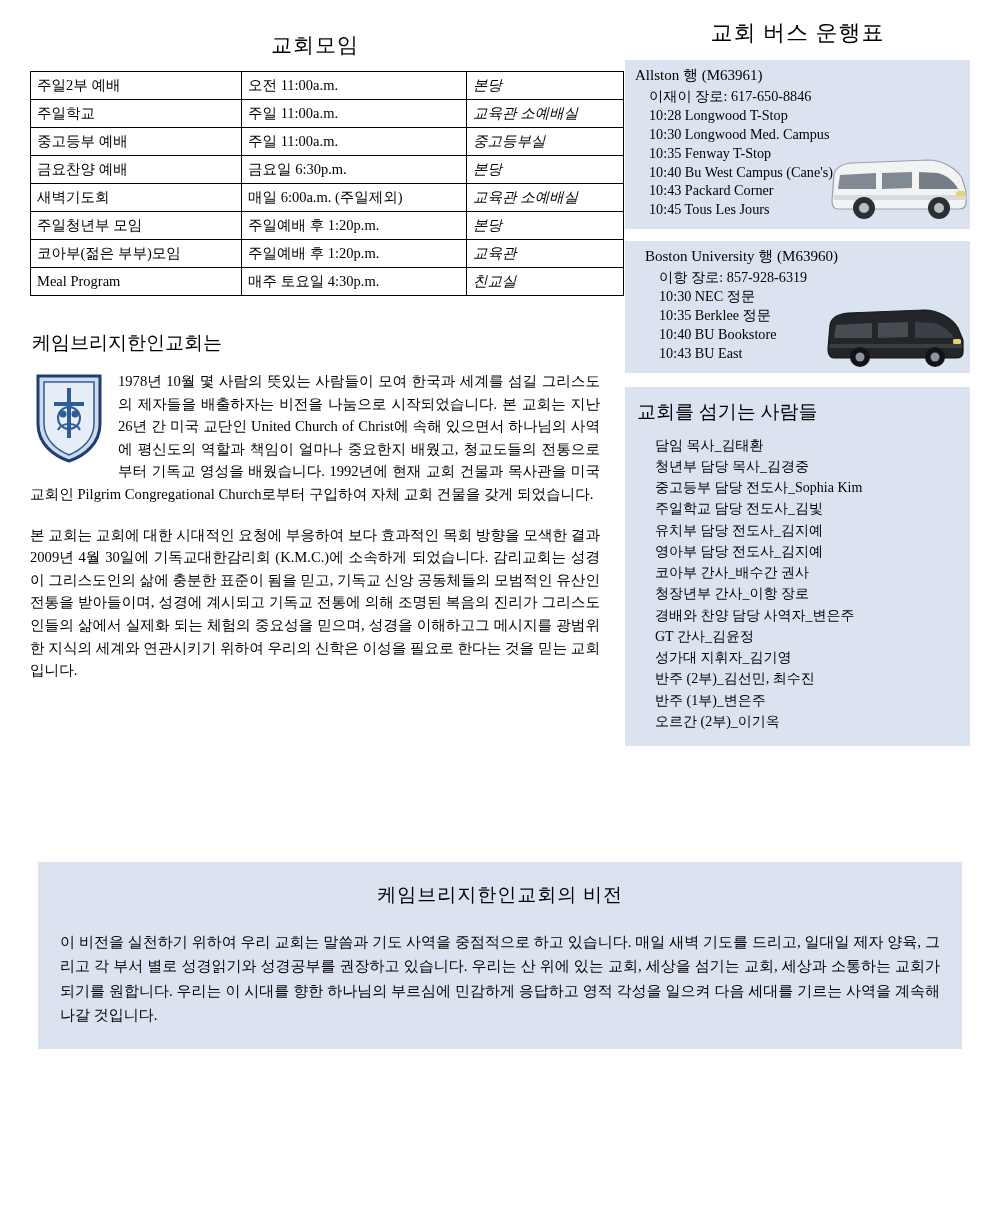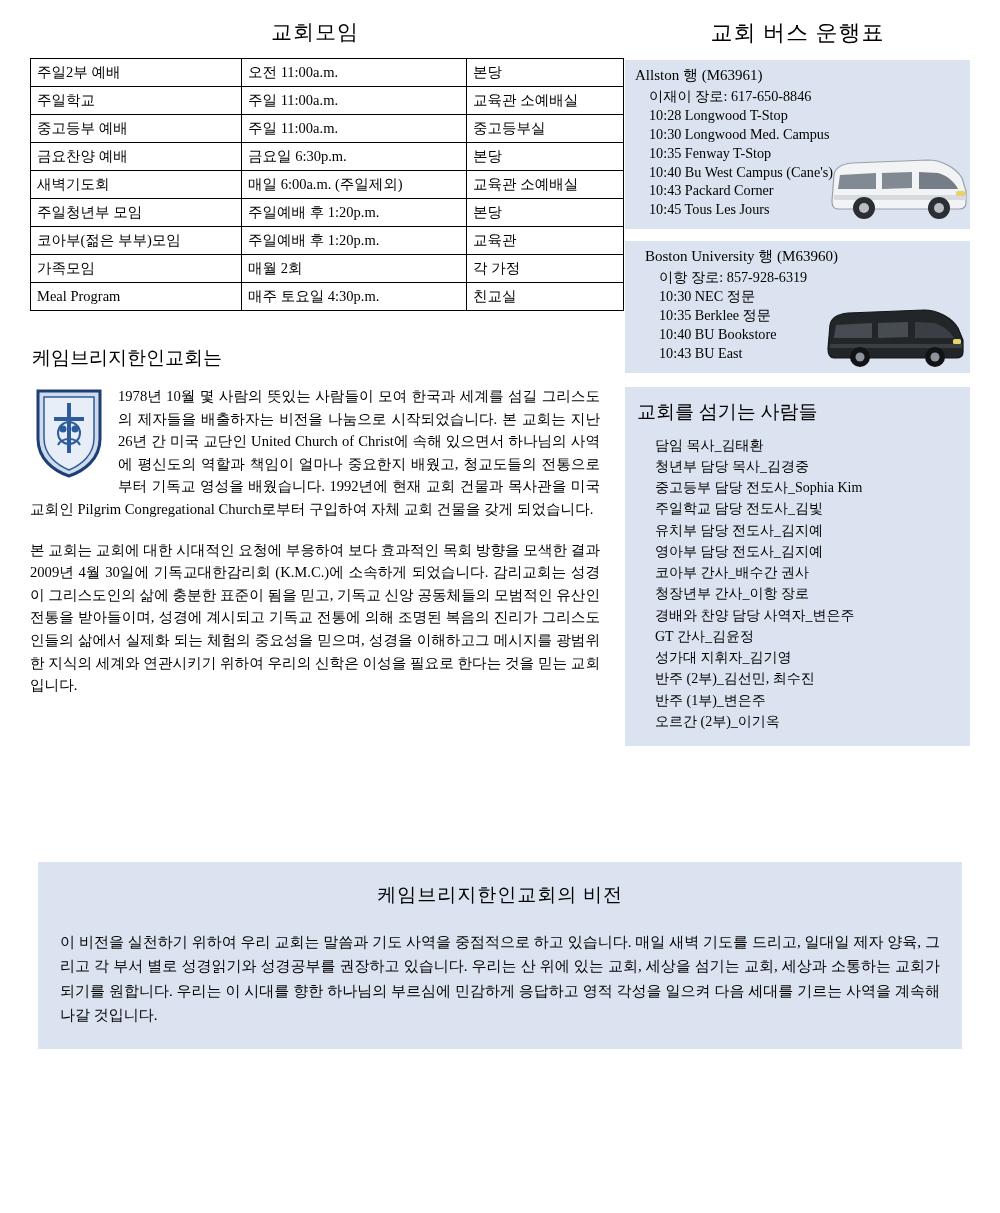--- a/index.html
+++ b/index.html
@@ -26,37 +26,38 @@
     position: absolute;
     left: 30px;
     top: 18px;
     width: 570px;
   }
   .meeting-title {
     text-align: center;
     font-size: 21px;
     letter-spacing: 1px;
     margin-bottom: 12px;
+    margin-top: 13px;
   }
   table.meetings {
     border-collapse: collapse;
     width: 554px;
     table-layout: fixed;
   }
   table.meetings td {
     border: 1px solid #000;
     padding: 3px 6px 4px 6px;
     font-size: 14.5px;
     line-height: 1.15;
     height: 20px;
     vertical-align: middle;
   }
   table.meetings td.c1 { width: 198px; }
   table.meetings td.c2 { width: 212px; }
-  table.meetings td.c3 { width: 144px; }
+  table.meetings td.c3 { width: 144px; font-style: italic; }
 
   .section-heading {
     font-size: 19px;
     margin: 34px 0 14px 2px;
   }
 
   .intro-block {
     position: relative;
     font-size: 14.6px;
     line-height: 1.52;
@@ -201,25 +202,20 @@
         </tr>
         <tr>
           <td class="c1">주일청년부 모임</td>
           <td class="c2">주일예배 후 1:20p.m.</td>
           <td class="c3">본당</td>
         </tr>
         <tr>
           <td class="c1">코아부(젊은 부부)모임</td>
           <td class="c2">주일예배 후 1:20p.m.</td>
           <td class="c3">교육관</td>
-        </tr>
-        <tr>
-          <td class="c1">가족모임</td>
-          <td class="c2">매월 2회</td>
-          <td class="c3">각 가정</td>
         </tr>
         <tr>
           <td class="c1">Meal Program</td>
           <td class="c2">매주 토요일 4:30p.m.</td>
           <td class="c3">친교실</td>
         </tr>
       </tbody>
     </table>
 
     <div class="section-heading">케임브리지한인교회는</div>

